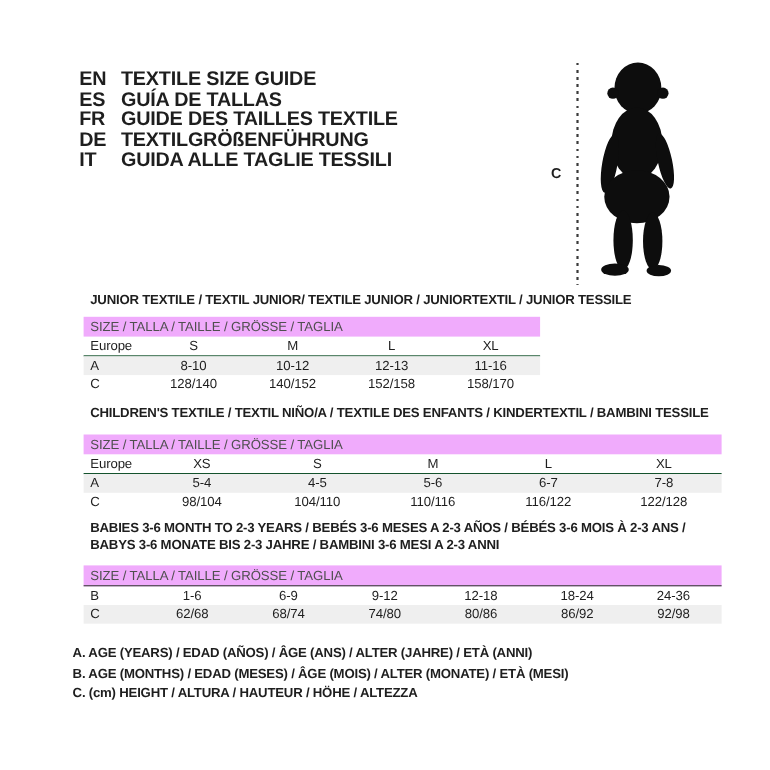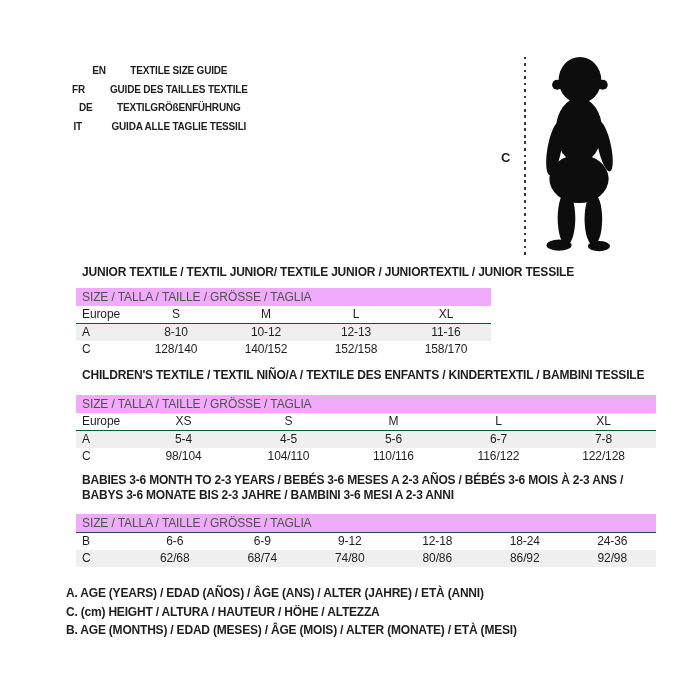--- a/index.html
+++ b/index.html
@@ -1,21 +1,21 @@
 <!DOCTYPE html>
 <html><head>
 <meta charset="utf-8">
 <style>
   html,body{margin:0;padding:0;background:#fff;}
   #page{position:relative;width:700px;height:700px;background:#ffffff;overflow:hidden;
         font-family:"Liberation Sans","DejaVu Sans",sans-serif;color:#1e1e1e;letter-spacing:-0.1px;}
 
   
   .lang-block{position:absolute;left:72px;top:62px;}
-  .lang-row{display:flex;line-height:18.5px;font-size:10px;font-weight:700;letter-spacing:-0.2px;justify-content:center;}
+  .lang-row{display:flex;line-height:18.5px;font-size:18px;font-weight:700;letter-spacing:-0.2px;}
   .lang-code{width:38px;}
   .lang-label{white-space:nowrap;}
 
   
   .dotted-line{position:absolute;left:524px;top:57px;width:2px;height:202px;
                background:repeating-linear-gradient(to bottom,#3a3a3a 0 2.5px,transparent 2.5px 6.5px);}
   .height-label{position:absolute;left:501px;top:150px;font-size:13px;font-weight:700;}
   .baby-svg{position:absolute;left:533px;top:56px;width:92px;height:204px;}
 
   
@@ -41,20 +41,24 @@
 </style>
 </head>
 <body>
 
 <div id="page">
 
   <div class="lang-block">
     <div class="lang-row">
       <span class="lang-code">EN</span>
       <span class="lang-label">TEXTILE SIZE GUIDE</span>
+    </div>
+    <div class="lang-row">
+      <span class="lang-code">ES</span>
+      <span class="lang-label">GUÍA DE TALLAS</span>
     </div>
     <div class="lang-row">
       <span class="lang-code">FR</span>
       <span class="lang-label">GUIDE DES TAILLES TEXTILE</span>
     </div>
     <div class="lang-row">
       <span class="lang-code">DE</span>
       <span class="lang-label">TEXTILGRÖßENFÜHRUNG</span>
     </div>
     <div class="lang-row">
@@ -140,38 +144,38 @@
     </div>
   </section>
 
   <section class="sec sec3" style="top:473px">
     <div class="sec-title multiline">BABIES 3-6 MONTH TO 2-3 YEARS / BEBÉS 3-6 MESES A 2-3 AÑOS / BÉBÉS 3-6 MOIS À 2-3 ANS /
 BABYS 3-6 MONATE BIS 2-3 JAHRE / BAMBINI 3-6 MESI A 2-3 ANNI</div>
     <div class="tbl" style="width:580px">
       <div class="t-header line-under">SIZE / TALLA / TAILLE / GRÖSSE / TAGLIA</div>
       <div class="t-row">
         <span class="t-label">B</span>
-        <span class="t-cell">6-6</span>
+        <span class="t-cell">1-6</span>
         <span class="t-cell">6-9</span>
         <span class="t-cell">9-12</span>
         <span class="t-cell">12-18</span>
         <span class="t-cell">18-24</span>
         <span class="t-cell">24-36</span>
       </div>
       <div class="t-row striped">
         <span class="t-label">C</span>
         <span class="t-cell">62/68</span>
         <span class="t-cell">68/74</span>
         <span class="t-cell">74/80</span>
         <span class="t-cell">80/86</span>
         <span class="t-cell">86/92</span>
         <span class="t-cell">92/98</span>
       </div>
     </div>
   </section>
 
   <div class="legend">
     <div class="legend-line">A. AGE (YEARS) / EDAD (AÑOS) / ÂGE (ANS) / ALTER (JAHRE) / ETÀ (ANNI)</div>
+    <div class="legend-line">B. AGE (MONTHS) / EDAD (MESES) / ÂGE (MOIS) / ALTER (MONATE) / ETÀ (MESI)</div>
     <div class="legend-line">C. (cm) HEIGHT / ALTURA / HAUTEUR / HÖHE / ALTEZZA</div>
-    <div class="legend-line">B. AGE (MONTHS) / EDAD (MESES) / ÂGE (MOIS) / ALTER (MONATE) / ETÀ (MESI)</div>
   </div>
 
 </div>
 
 </body></html>

